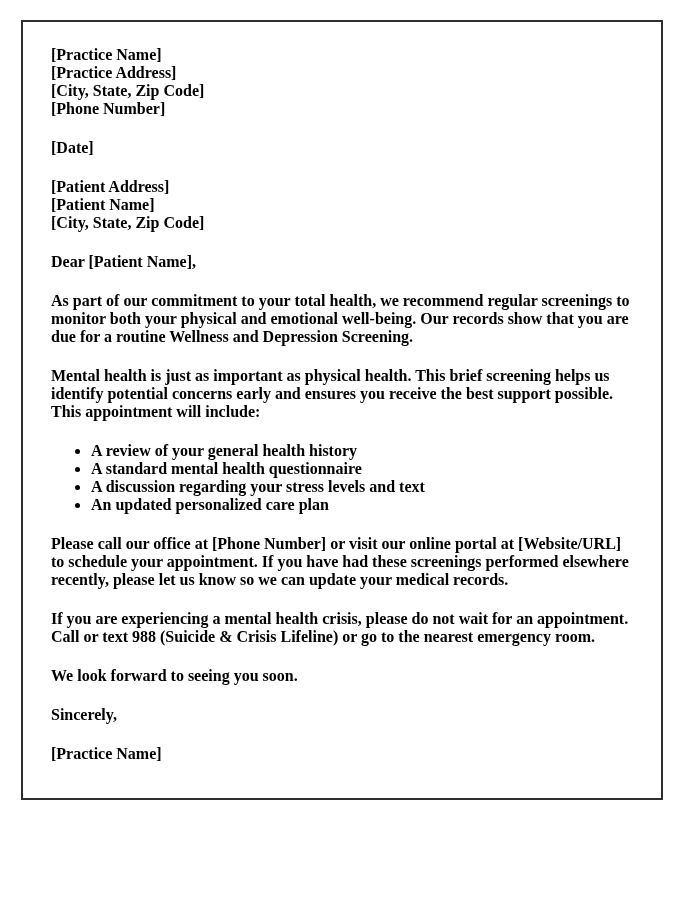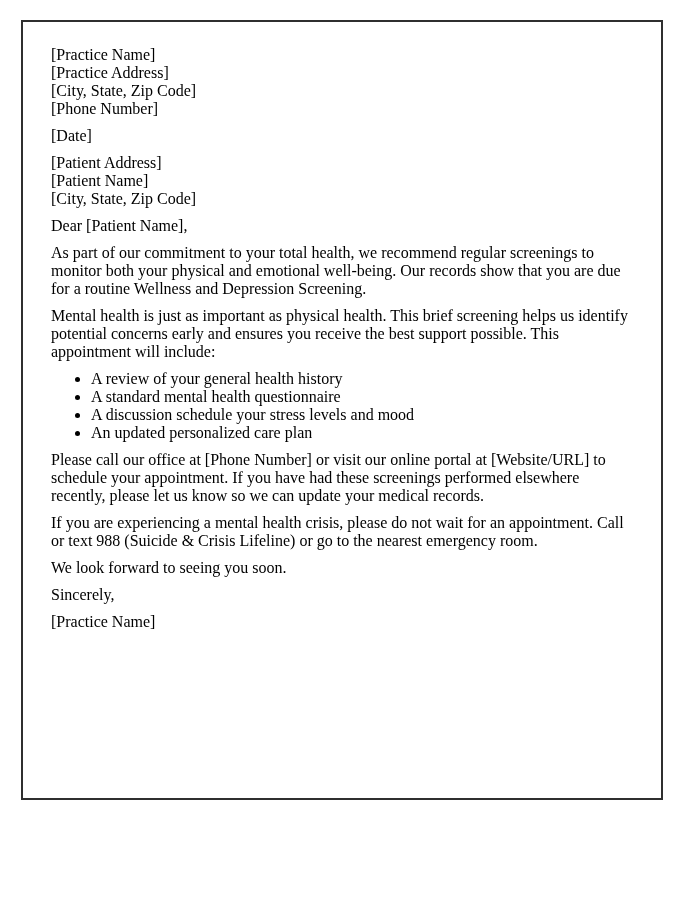--- a/index.html
+++ b/index.html
@@ -21,21 +21,22 @@
     padding: 24px 28px 0 28px;
     background: #ffffff;
     font-family: "Liberation Serif", "DejaVu Serif", serif;
     font-size: 16px;
     line-height: 18px;
     color: #000000;
   }
   .letter-frame p,
   .letter-frame .block,
   .letter-frame ul {
-    margin: 9px 0;
+    margin: 21px 0;
+    font-weight: bold;
   }
   .letter-frame > :first-child {
     margin-top: 0;
   }
   .block .line {
     line-height: 18px;
   }
   ul.screening-list {
     padding-left: 40px;
     list-style-type: disc;
@@ -67,21 +68,21 @@
 
   <p>Dear [Patient Name],</p>
 
   <p>As part of our commitment to your total health, we recommend regular screenings to monitor both your physical and emotional well-being. Our records show that you are due for a routine Wellness and Depression Screening.</p>
 
   <p>Mental health is just as important as physical health. This brief screening helps us identify potential concerns early and ensures you receive the best support possible. This appointment will include:</p>
 
   <ul class="screening-list">
     <li>A review of your general health history</li>
     <li>A standard mental health questionnaire</li>
-    <li>A discussion schedule your stress levels and mood</li>
+    <li>A discussion regarding your stress levels and text</li>
     <li>An updated personalized care plan</li>
   </ul>
 
   <p>Please call our office at [Phone Number] or visit our online portal at [Website/URL] to schedule your appointment. If you have had these screenings performed elsewhere recently, please let us know so we can update your medical records.</p>
 
   <p>If you are experiencing a mental health crisis, please do not wait for an appointment. Call or text 988 (Suicide &amp; Crisis Lifeline) or go to the nearest emergency room.</p>
 
   <p>We look forward to seeing you soon.</p>
 
   <p>Sincerely,</p>

